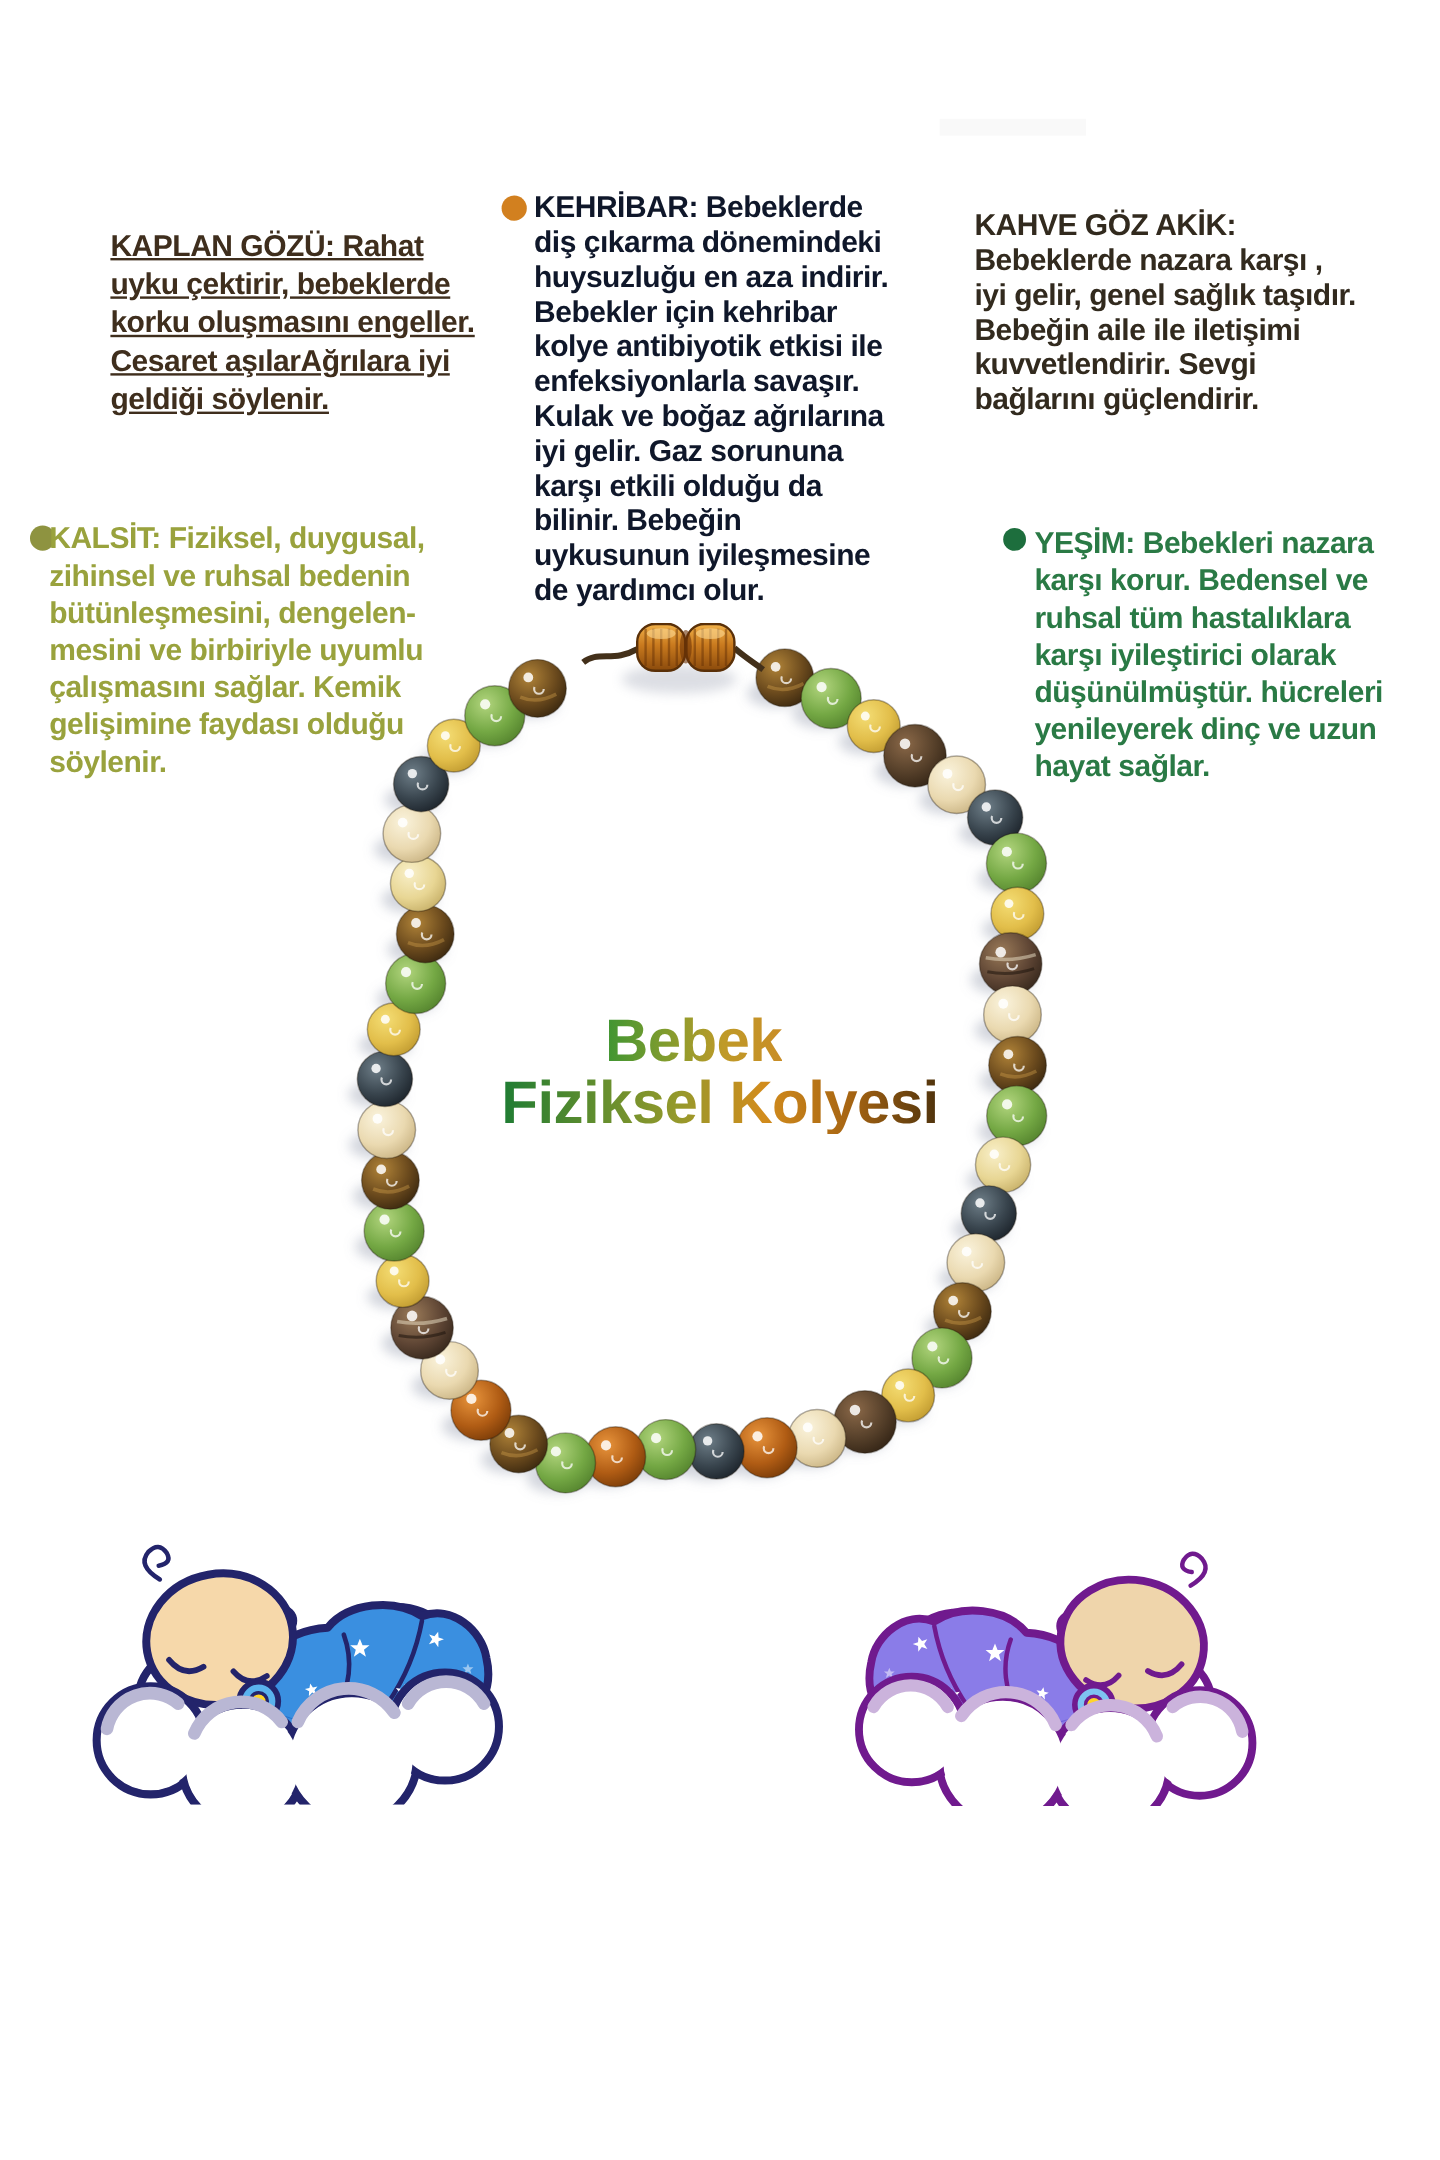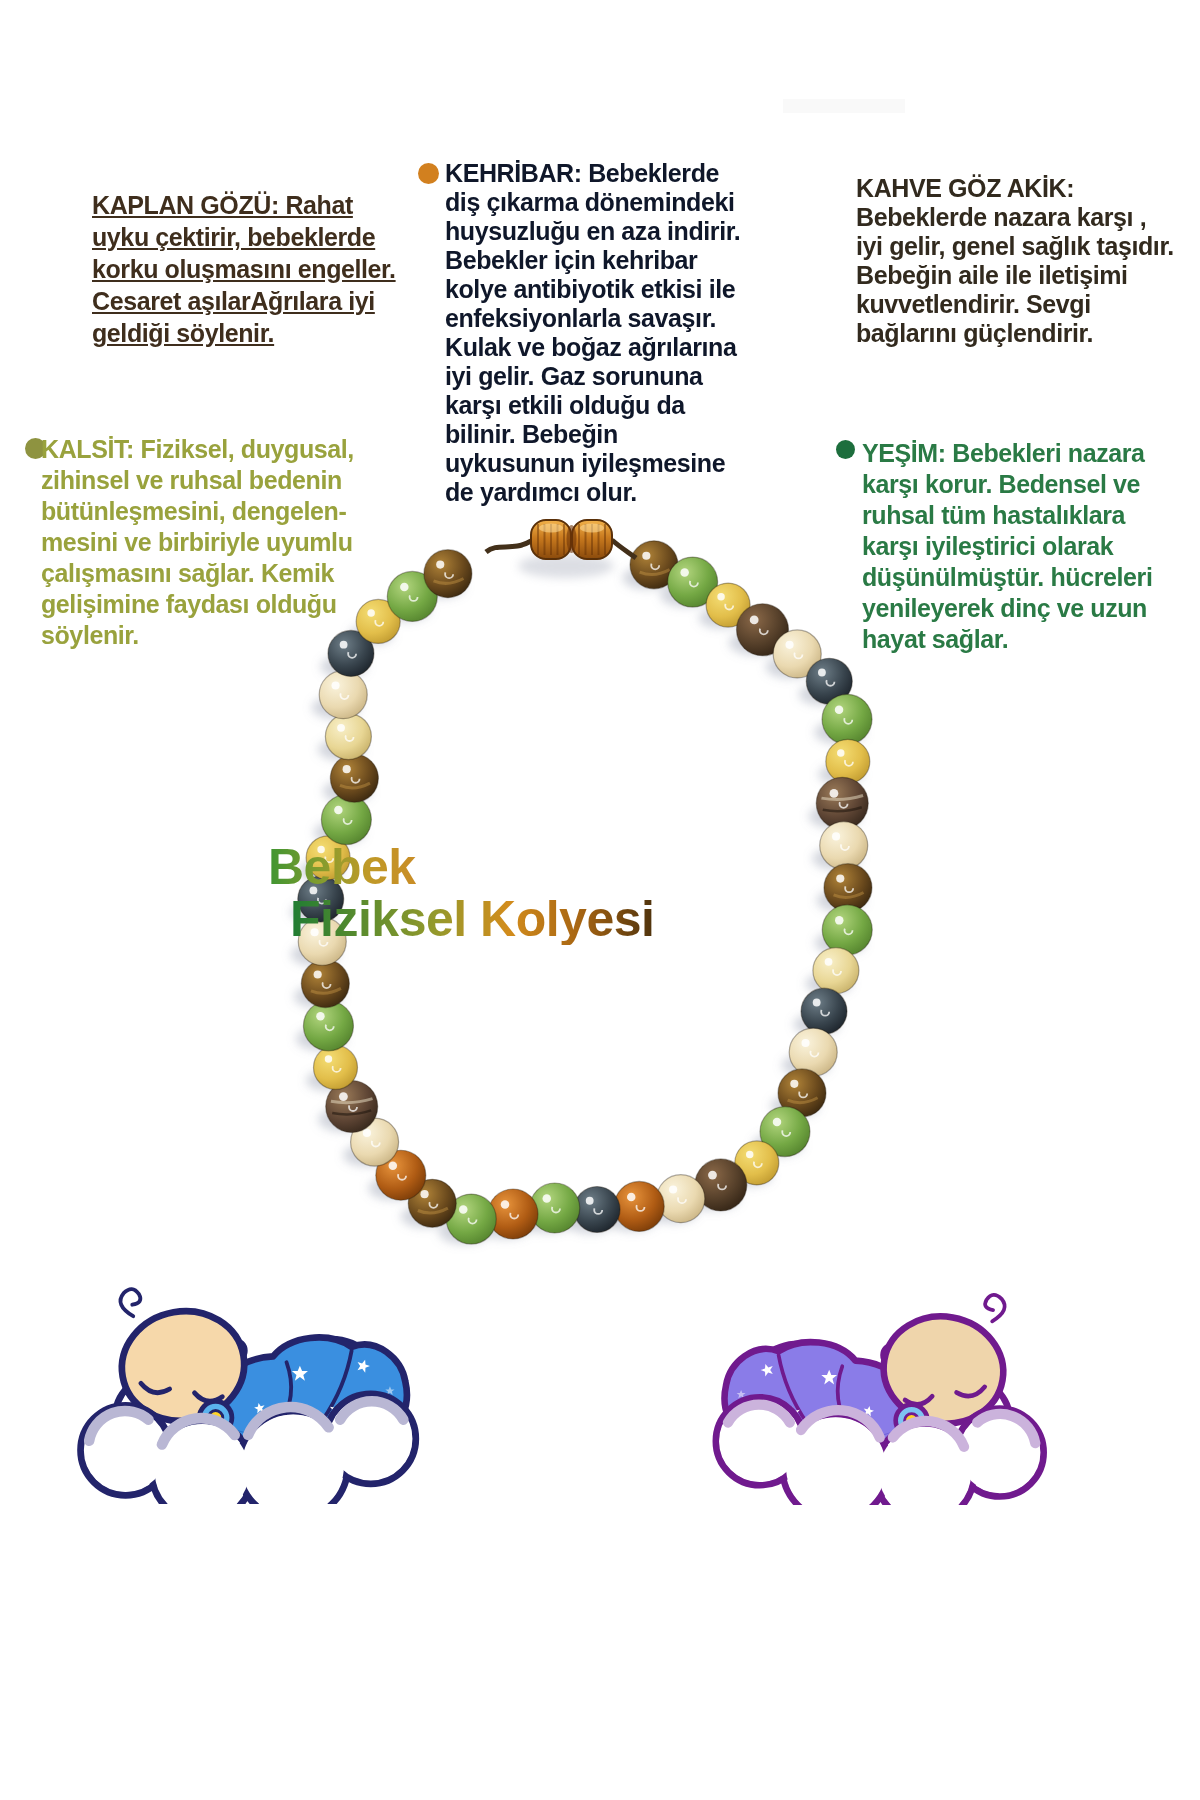--- a/index.html
+++ b/index.html
@@ -7,32 +7,32 @@
     position:relative; width:1200px; height:1800px; margin:0 auto;
     background:#ffffff; overflow:hidden;
     font-family:"Liberation Sans","DejaVu Sans",sans-serif;
   }
   .stone {
     position:absolute; font-weight:700; font-size:25px; line-height:30px;
     letter-spacing:-0.4px; white-space:pre-line;
   }
   #stone-kaplan   { left:92px;  top:189px; width:322px; line-height:32px;text-decoration:underline; }
   #stone-kehribar { left:445px; top:159px; width:304px; line-height:29px; }
-  #stone-kahve    { left:856px; top:174px; width:322px; line-height:29px; }
+  #stone-kahve    { left:812px; top:174px; width:322px; line-height:29px; }
   #stone-kalsit   { left:41px;  top:434px; width:320px; line-height:31px; }
   #stone-yesim    { left:862px; top:438px; width:294px; line-height:31px; }
   .bullet {
     position:absolute; border-radius:50%; width:21px; height:21px;
   }
   #bullet-kehribar { left:418px; top:163px; }
   #bullet-kalsit   { left:25px;  top:438px; }
   #bullet-yesim    { left:836px; top:440px; width:19px; height:19px; }
   #title {
     position:absolute; left:290px; top:841px; width:620px;
-    text-align:left; font-weight:700; font-size:50px; line-height:52px;
+    text-align:center; font-weight:700; font-size:50px; line-height:52px;
     letter-spacing:-0.5px;
   }
   .grad-text {
     -webkit-background-clip:text; background-clip:text; color:transparent;
     display:inline-block;
   }
   #title-line1-wrap { transform:translateX(-22px); }
   #scene { position:absolute; left:0; top:0; width:1200px; height:1800px; }
   .baby-svg { position:absolute; }
   #baby-left  { left:70px;  top:1274px; width:364px; height:230px; }

